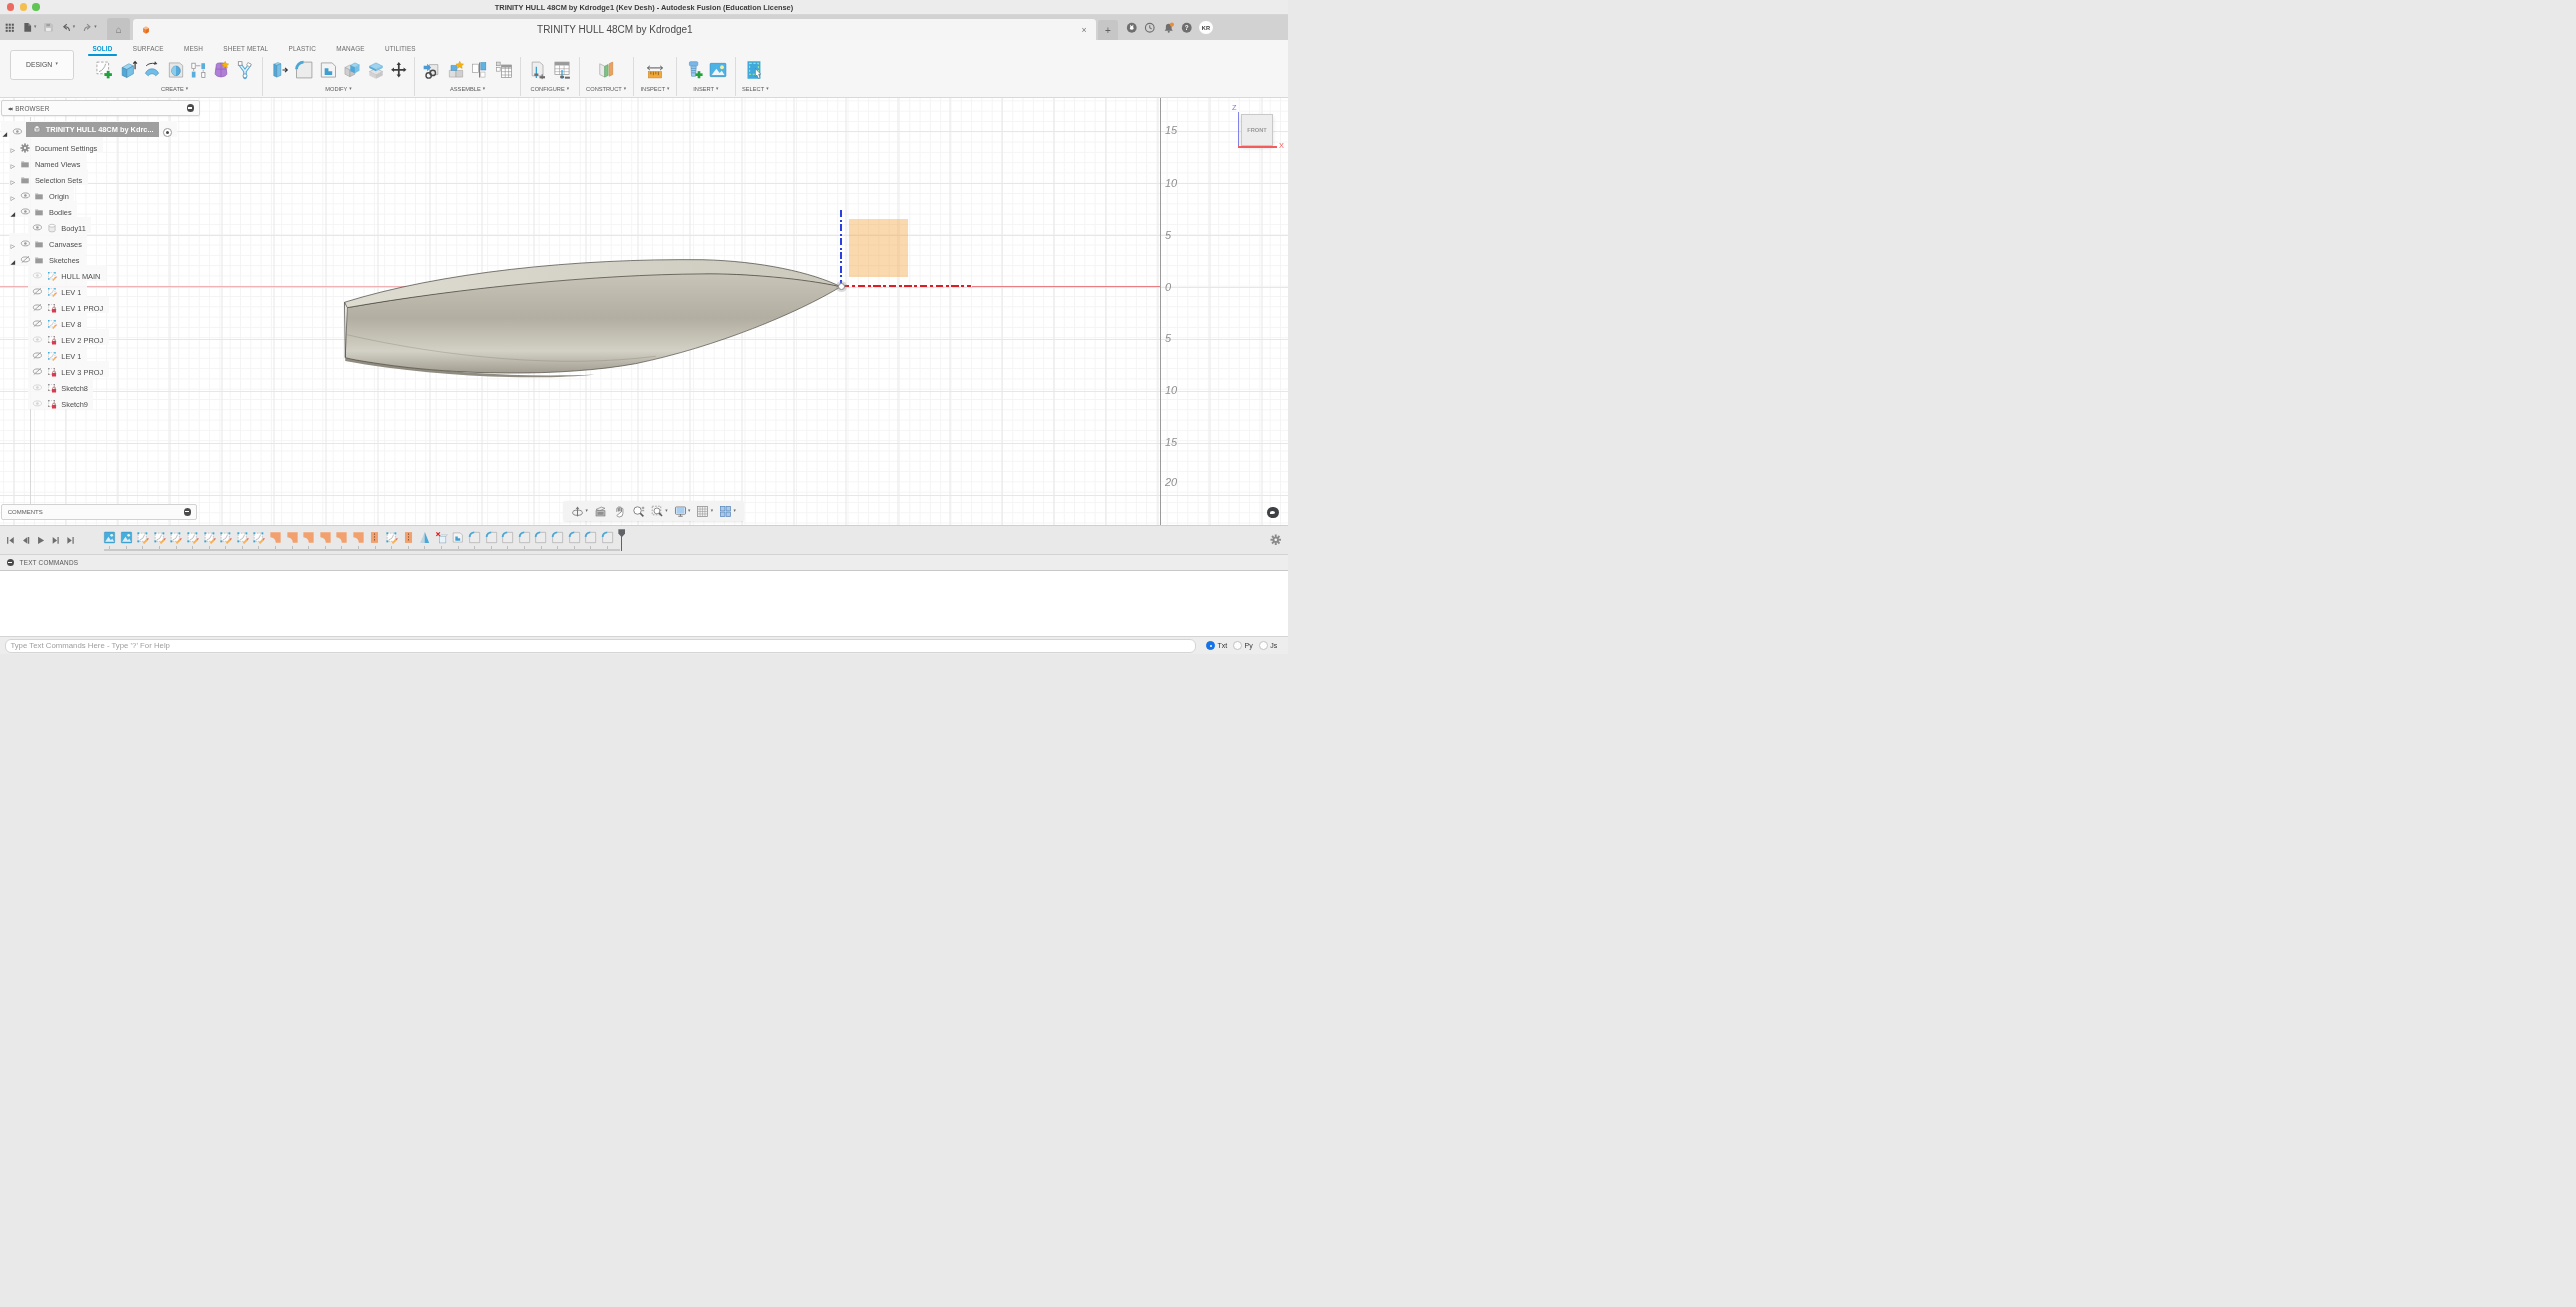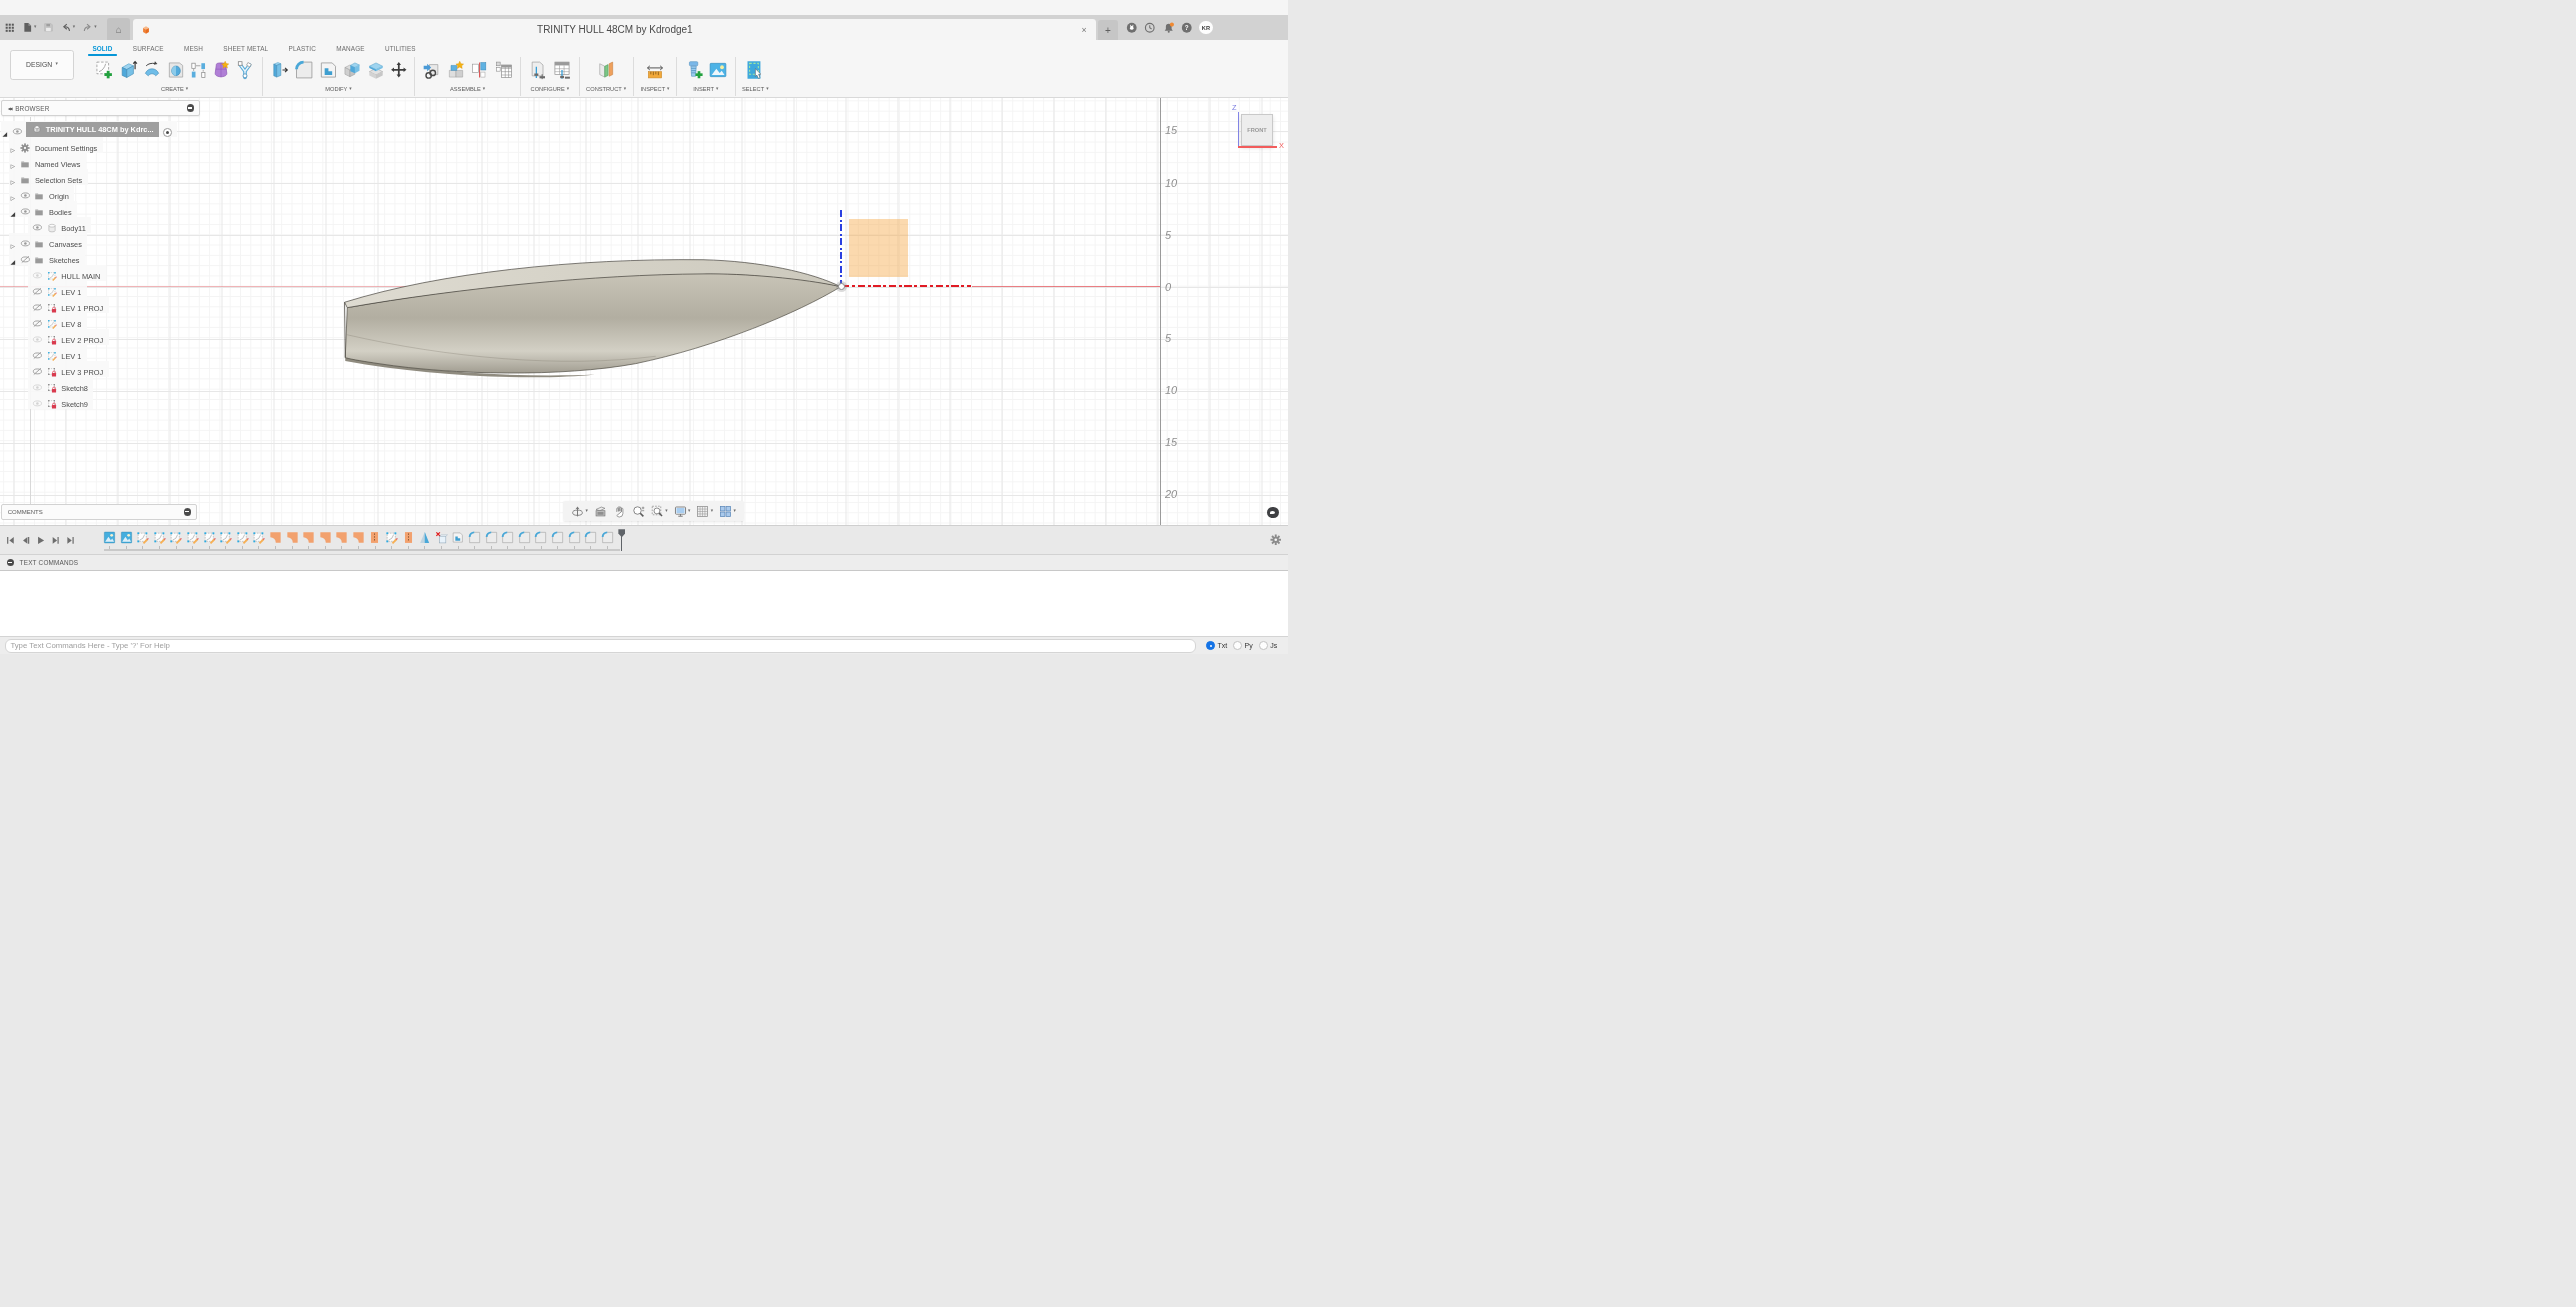--- a/index.html
+++ b/index.html
@@ -477,20 +477,28 @@
       </symbol>
     <symbol id="ic-help" viewBox="0 0 20 20">
         <circle cx="10" cy="10" r="8.5" fill="#6f6f6f"></circle>
         <text x="10" y="14" font-size="11" font-weight="bold" text-anchor="middle" fill="#fff" font-family="Liberation Sans,sans-serif">?</text>
       </symbol>
   </defs>
 </svg>
 
 <div class="app">
 
+  <div class="titlebar">
+    <div class="traffic">
+      <span class="tl-dot tl-red"></span>
+      <span class="tl-dot tl-yellow"></span>
+      <span class="tl-dot tl-green"></span>
+    </div>
+    <span class="win-title">TRINITY HULL 48CM by Kdrodge1 (Kev Desh) - Autodesk Fusion (Education License)</span>
+  </div>
 
   <div class="tabbar">
     <div class="qat">
       <span class="qat-btn">
           <svg width="9.5" height="9.5" viewBox="0 0 14 14">
             <use href="#ic-grid9"></use>
           </svg>
         </span>
       <span class="qat-btn">
           <svg width="10.8" height="10.8" viewBox="0 0 16 16">
@@ -727,21 +735,21 @@
       </div>
 
     <div class="ruler-line"></div>
     <span class="ruler-num" style="top:32px">15</span>
     <span class="ruler-num" style="top:85px">10</span>
     <span class="ruler-num" style="top:137px">5</span>
     <span class="ruler-num" style="top:189px">0</span>
     <span class="ruler-num" style="top:240px">5</span>
     <span class="ruler-num" style="top:292px">10</span>
     <span class="ruler-num" style="top:344px">15</span>
-    <span class="ruler-num" style="top:396px">20</span>
+    <span class="ruler-num" style="top:384px">20</span>
 
     <div class="viewcube">
       <span class="vc-z">Z</span>
       <div class="vc-zline"></div>
       <div class="vc-face">FRONT</div>
       <div class="vc-xline"></div>
       <span class="vc-x">X</span>
     </div>
 
     <div class="browser-spine"></div>

